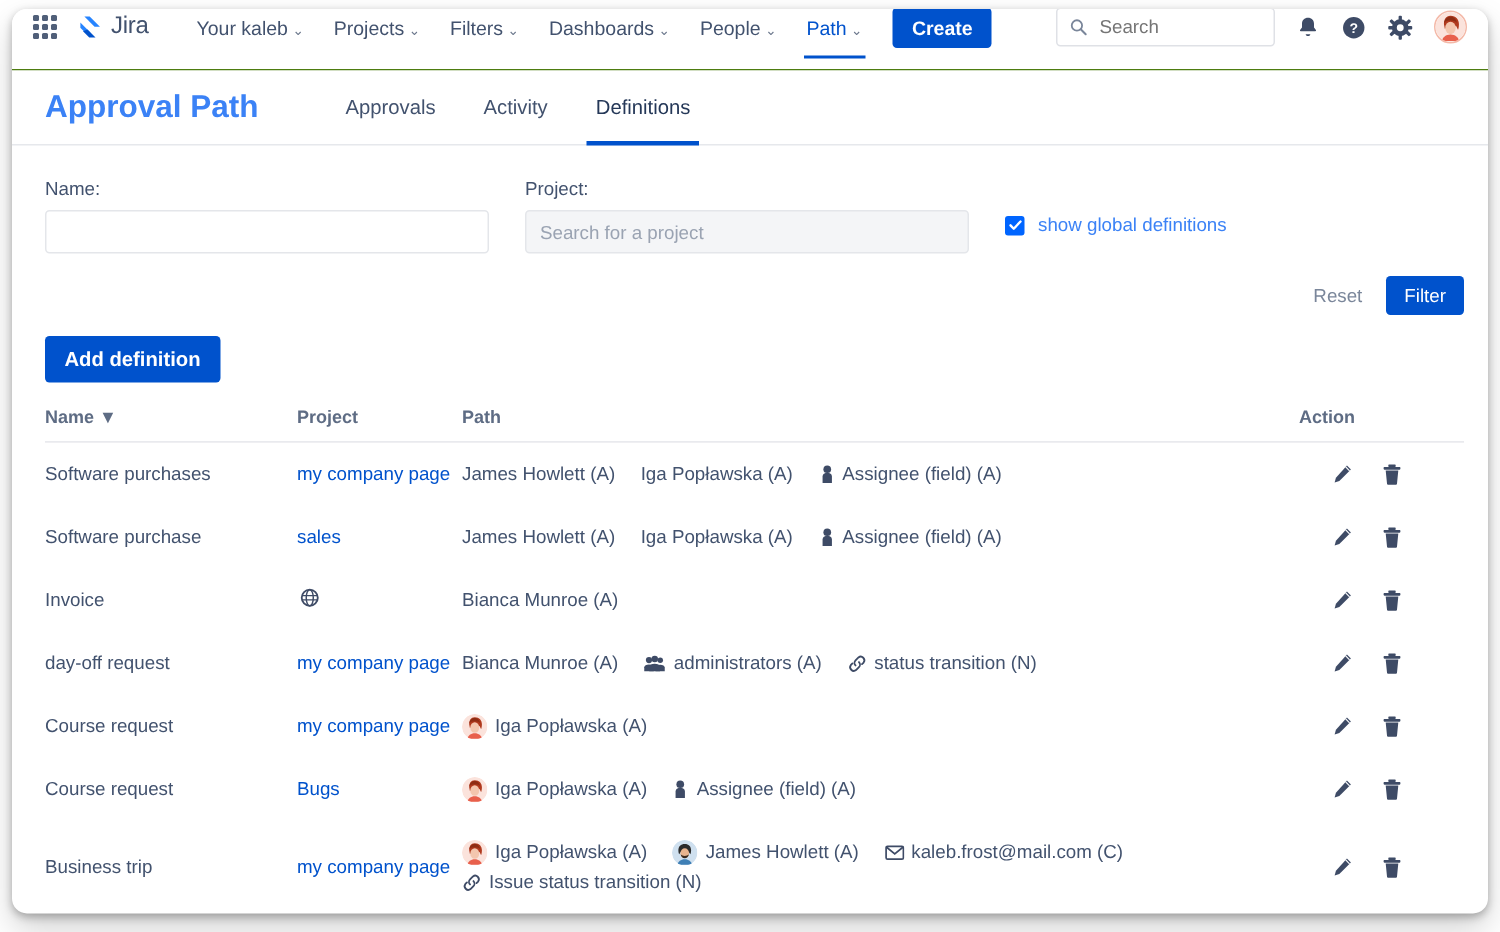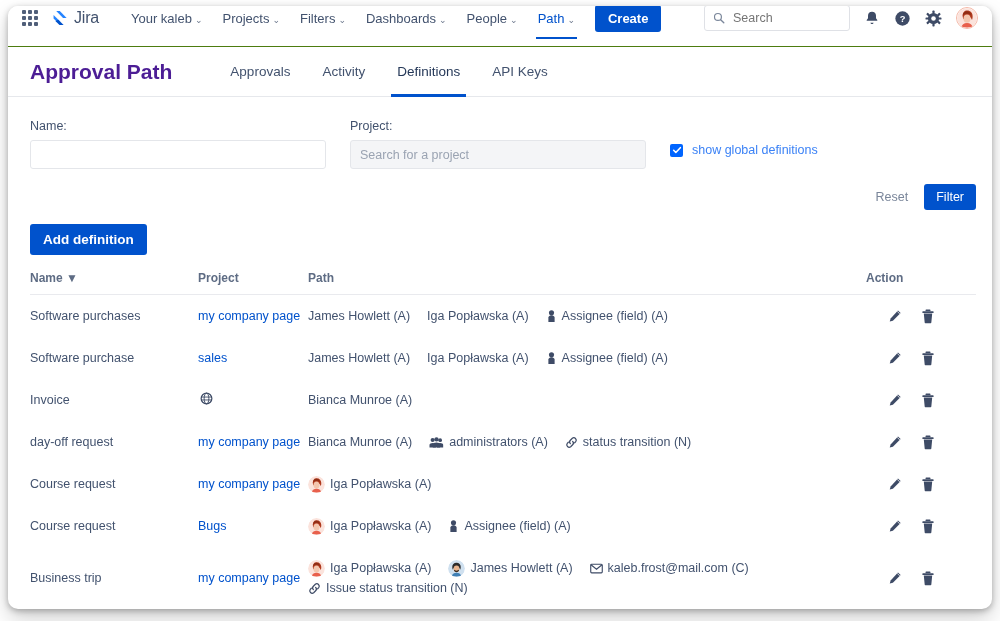--- a/index.html
+++ b/index.html
@@ -101,21 +101,21 @@
   .pagehead {
     height: 50px;
     background: #fff;
     border-bottom: 1px solid #e6e8ec;
     display: flex; align-items: center;
     padding: 0 22px;
     position: relative;
   }
   .page-title {
     font-size: 21px; font-weight: bold;
-    color: #4c1d95;
+    color: #3b82f6;
     margin-right: 42px;
     white-space: nowrap;
   }
   .tabs { display: flex; align-items: stretch; height: 50px; }
   .tab {
     font-size: 13.5px; color: #42526e;
     padding: 0 16px;
     display: flex; align-items: center;
     position: relative; cursor: pointer;
     white-space: nowrap;
@@ -329,21 +329,20 @@
       </span>
     </div>
   </div>
 
   <div class="pagehead">
     <div class="page-title">Approval Path</div>
     <div class="tabs">
       <div class="tab">Approvals</div>
       <div class="tab">Activity</div>
       <div class="tab active">Definitions</div>
-      <div class="tab">API Keys</div>
     </div>
   </div>
 
   <div class="content">
 
     <div class="filters">
       <div class="field-name">
         <label class="flabel">Name:</label>
         <input class="finput" placeholder="" style="">
       </div>

